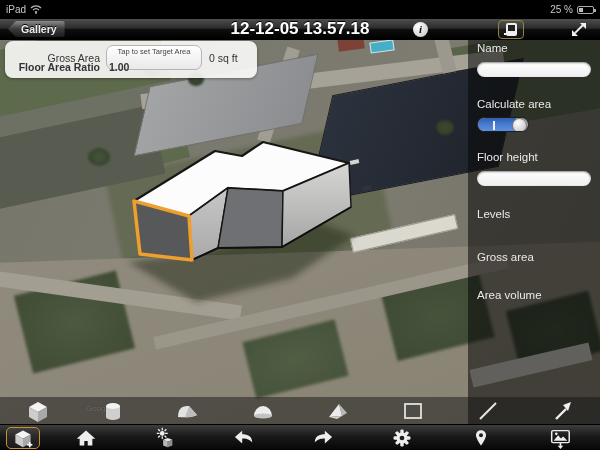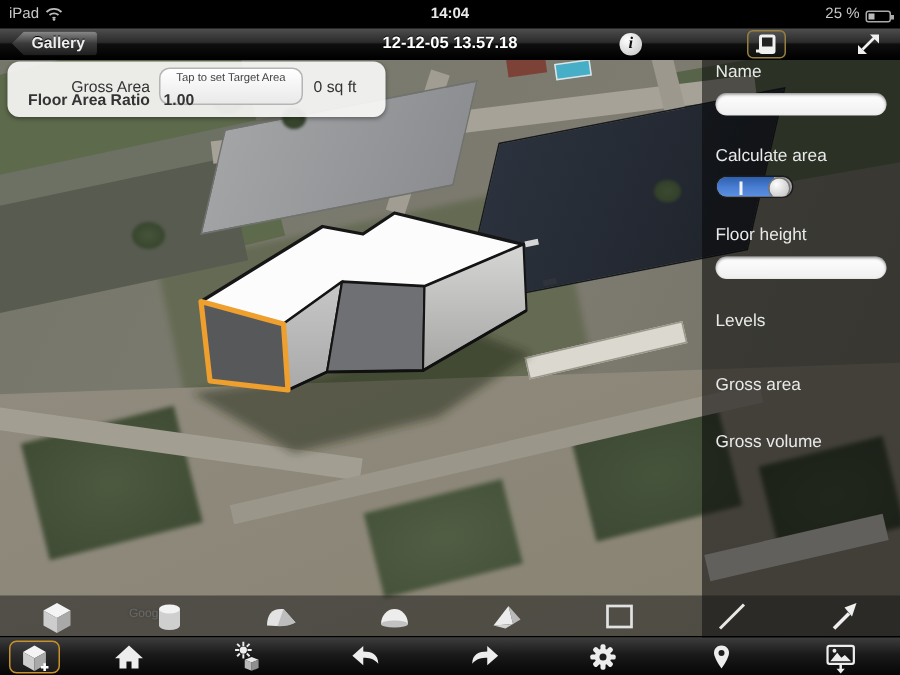--- a/index.html
+++ b/index.html
@@ -5,34 +5,34 @@
   html,body{margin:0;padding:0;background:#222;}
   .screen{position:relative;width:600px;height:450px;overflow:hidden;background:#000;
           font-family:"Liberation Sans",sans-serif;-webkit-font-smoothing:antialiased;}
   .screen *{box-sizing:border-box;}
 
   
   .statusbar{position:absolute;left:0;top:0;width:600px;height:19px;background:#000;
              display:flex;align-items:center;color:#c9c9c9;font-size:10px;z-index:40;}
   .sb-left{display:flex;gap:4px;margin-left:6px;}
   .sb-time{position:absolute;left:0;right:0;text-align:center;color:#e8e8e8;font-weight:bold;}
-  .sb-right{margin-left:auto;display:flex;align-items:flex-end;gap:4px;margin-right:6px;}
+  .sb-right{margin-left:auto;display:flex;align-items:center;gap:4px;margin-right:6px;}
   .batt{width:17px;height:8px;border:1px solid #aaa;border-radius:2px;position:relative;}
   .batt::after{content:"";position:absolute;left:1px;top:1px;bottom:1px;width:25%;background:#bbb;}
   .batt::before{content:"";position:absolute;right:-3px;top:2px;width:2px;height:3px;background:#aaa;}
 
   
   .navbar{position:absolute;left:0;top:19px;width:600px;height:21px;z-index:40;
           background:linear-gradient(#4e4e4e,#2b2b2b 46%,#0e0e0e 52%,#000);
           border-bottom:1px solid #000;display:flex;align-items:center;}
   .backbtn{position:absolute;left:8px;top:2px;height:16px;padding:0 8px 0 13px;color:#eee;
            font-size:10.5px;font-weight:bold;line-height:16px;text-shadow:0 -1px 0 #000;
            background:linear-gradient(#8a8a8a,#3a3a3a 50%,#1c1c1c);
            clip-path:polygon(8px 0,100% 0,100% 100%,8px 100%,0 50%);border-radius:3px;}
-  .navtitle{position:absolute;left:0;right:0;text-align:center;color:#fff;font-size:11px;
+  .navtitle{position:absolute;left:0;right:0;text-align:center;color:#fff;font-size:17px;
             font-weight:bold;text-shadow:0 -1px 0 #000;}
   .infobtn{position:absolute;left:413px;top:3px;width:15px;height:15px;border-radius:50%;
            background:radial-gradient(circle at 35% 30%,#fff,#c2c2c2);color:#111;
            font-family:"Liberation Serif",serif;font-style:italic;font-weight:bold;
            font-size:11px;text-align:center;line-height:15px;}
   .panelbtn{position:absolute;left:498px;top:1px;width:26px;height:19px;border:1px solid #97803f;
             border-radius:4px;background:rgba(255,255,255,.06);display:flex;align-items:center;justify-content:center;}
   .panelglyph{width:11px;height:13px;background:#f0f0f0;border-radius:2px;position:relative;}
   .panelglyph::after{content:"";position:absolute;left:2px;top:2px;right:2px;height:6px;background:#222;}
   .panelglyph::before{content:"";position:absolute;left:-2px;bottom:1px;width:7px;height:2px;background:#f0f0f0;}
@@ -125,21 +125,20 @@
 <div class="screen">
 
   <div class="statusbar">
     <div class="sb-left">
       <span>iPad</span>
       <svg width="12" height="10" viewBox="0 0 12 10">
         <path d="M1,4 A7,7 0 0 1 11,4 M3,6 A4.5,4.5 0 0 1 9,6 M5,8 A2,2 0 0 1 7,8" stroke="#bbb" stroke-width="1.2" fill="none"></path>
         <circle cx="6" cy="9" r="0.9" fill="#bbb"></circle>
       </svg>
     </div>
-    <div class="sb-time">14:04</div>
     <div class="sb-right">
       <span>25 %</span>
       <span class="batt"></span>
     </div>
   </div>
 
   <div class="navbar">
     <div class="backbtn">Gallery</div>
     <div class="navtitle">12-12-05 13.57.18</div>
     <div class="infobtn">i</div>
@@ -229,21 +228,21 @@
     <div class="fld-label" style="margin-top:21px">Calculate area</div>
     <div class="toggle" style="margin-top:7px">
       <div class="on"></div>
       <div class="tick"></div>
       <div class="knob"></div>
     </div>
     <div class="fld-label" style="margin-top:19px">Floor height</div>
     <input class="tinput" style="margin-top: 8px;" value="">
     <div class="fld-label" style="margin-top:22px">Levels</div>
     <div class="fld-label" style="margin-top:31px">Gross area</div>
-    <div class="fld-label" style="margin-top:26px">Gross volume</div>
+    <div class="fld-label" style="margin-top:26px">Area volume</div>
   </div>
 
   <div class="shapesbar">
     <div class="shapecell">
       <svg width="26" height="26" viewBox="0 0 26 26">
         <polygon points="4,9 13,4 22,9 13,14" fill="#f4f4f4"></polygon>
         <polygon points="4,9 13,14 13,24 4,19" fill="#cdcdcd"></polygon>
         <polygon points="13,14 22,9 22,19 13,24" fill="#a9a9a9"></polygon>
       </svg>
     </div>

